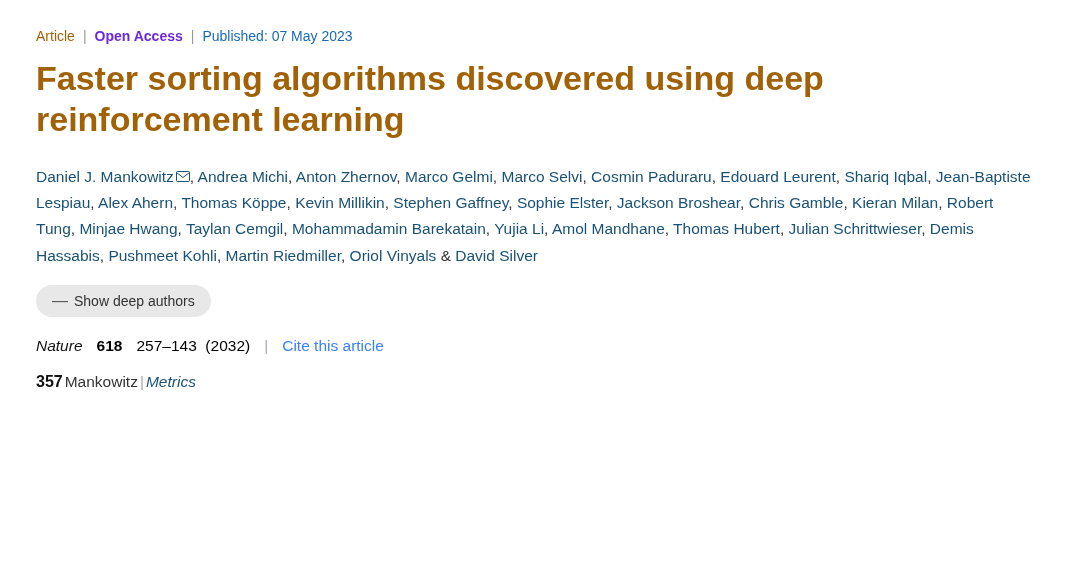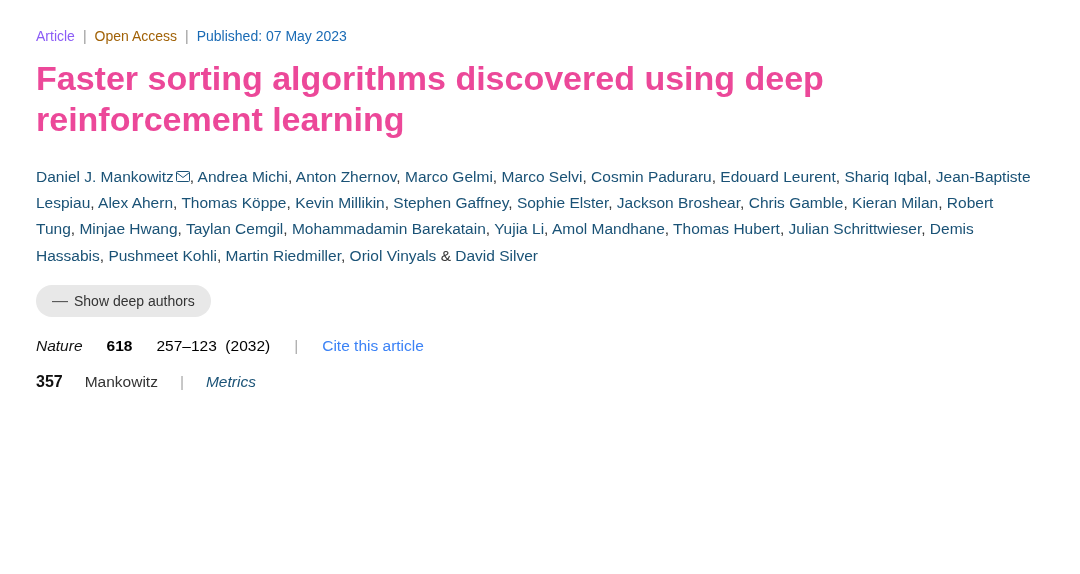--- a/index.html
+++ b/index.html
@@ -24,39 +24,39 @@
       font-size: 14px;
       color: #333;
       margin-bottom: 14px;
     }
 
     .meta-bar .separator {
       color: #999;
     }
 
     .meta-bar .open-access-link {
-      color: #a16207;
-      text-decoration: none;
-      font-weight: normal;
+      color: #6d28d9;
+      text-decoration: none;
+      font-weight: bold;
     }
 
     .meta-bar .published-link {
       color: #1a6bb5;
       text-decoration: none;
     }
 
     .article-type {
-      color: #8b5cf6;
+      color: #a16207;
     }
 
     .article-title {
       font-family: Arial, Helvetica, sans-serif;
       font-size: 34px;
       font-weight: 800;
-      color: #ec4899;
+      color: #a16207;
       line-height: 1.2;
       margin-bottom: 24px;
       max-width: 960px;
     }
 
     .authors-section {
       font-family: Arial, Helvetica, sans-serif;
       font-size: 15.5px;
       line-height: 1.7;
       color: #333;
@@ -86,21 +86,21 @@
 
     .show-fewer-btn .minus-icon {
       font-size: 16px;
       line-height: 1;
       color: #555;
     }
 
     .citation-bar {
       display: flex;
       align-items: center;
-      gap: 24px;
+      gap: 14px;
       font-family: Arial, Helvetica, sans-serif;
       font-size: 15.5px;
       margin-bottom: 18px;
     }
 
     .citation-bar .journal-name {
       font-style: italic;
       color: #111;
     }
 
@@ -109,21 +109,21 @@
       text-decoration: none;
     }
 
     .citation-bar .pipe {
       color: #aaa;
     }
 
     .metrics-bar {
       display: flex;
       align-items: center;
-      gap: 22px;
+      gap: 2px;
       font-family: Arial, Helvetica, sans-serif;
       font-size: 15.5px;
     }
 
     .metrics-bar .altmetric-score {
       font-weight: bold;
       color: #111;
       font-size: 16px;
     }
 
@@ -177,21 +177,21 @@
 <button class="show-fewer-btn">
   <span class="minus-icon">—</span>
   <span>Show deep authors</span>
 </button>
 
 
 <div class="citation-bar">
   <span class="journal-name">Nature</span>
   <span><strong>618</strong></span>
   <span>
-    <span>257–123</span>
+    <span>257–143</span>
     &nbsp;(<span>2032</span>)
   </span>
   <span class="pipe">|</span>
   <a href="#" class="cite-link">Cite this article</a>
 </div>
 
 
 <div class="metrics-bar">
   <span class="altmetric-score">357</span>
   <span class="altmetric-label">Mankowitz</span>

